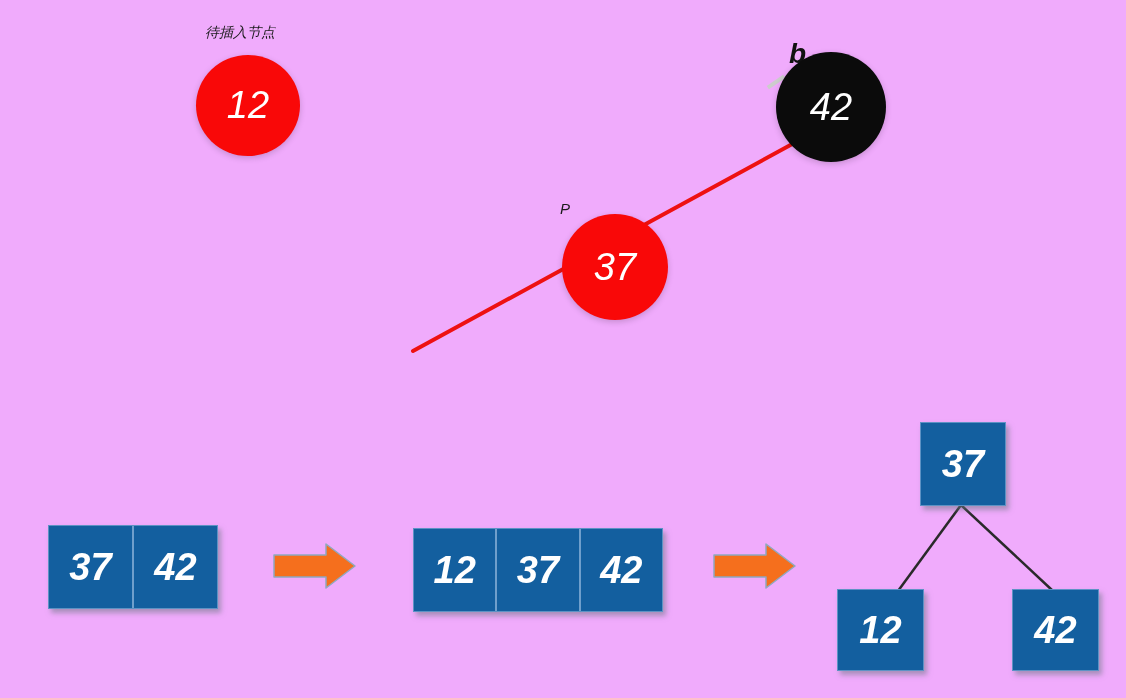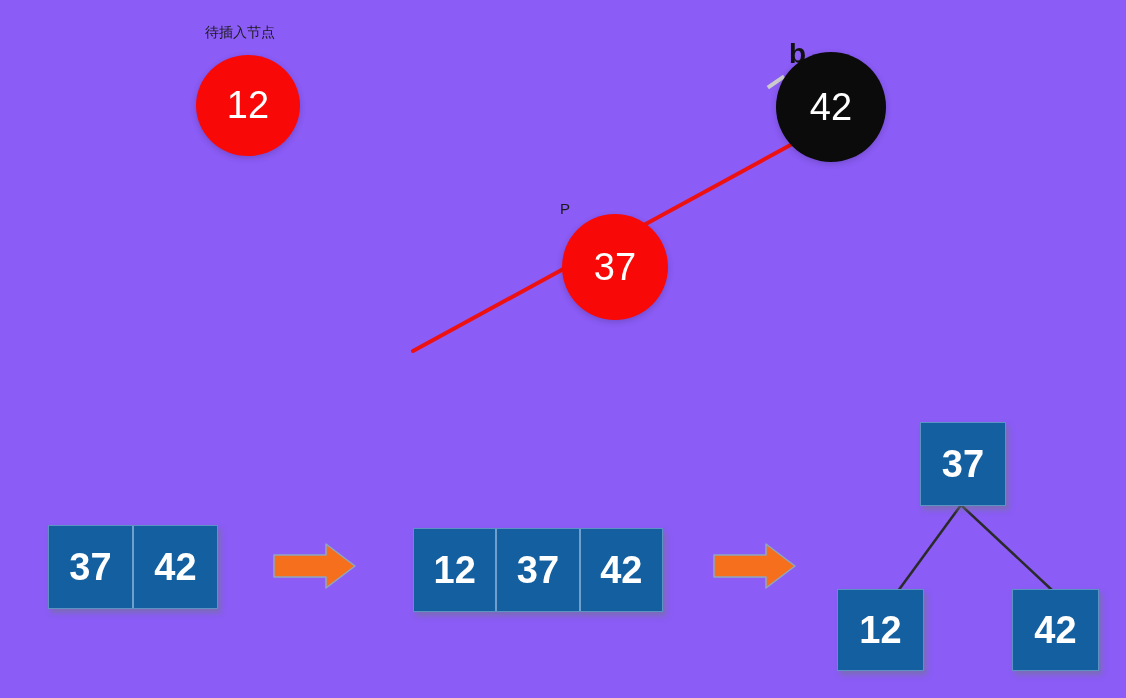--- a/index.html
+++ b/index.html
@@ -1,21 +1,22 @@
 <!DOCTYPE html>
 <html><head>
 <meta charset="utf-8">
 <style>
   html,body{margin:0;padding:0;background:#ffffff;}
   #canvas{
     position:relative;
     width:1126px;height:698px;
-    background:#8b5cf6;
+    background:#f0abfc;
     font-family:"Liberation Sans", sans-serif;
     overflow:hidden;
+    font-style:italic;
   }
   #lines{position:absolute;left:0;top:0;z-index:0;}
   .small-label{
     position:absolute;
     color:#1a1a1a;
     font-size:14px;
     z-index:3;
     white-space:nowrap;
   }
   .node{

